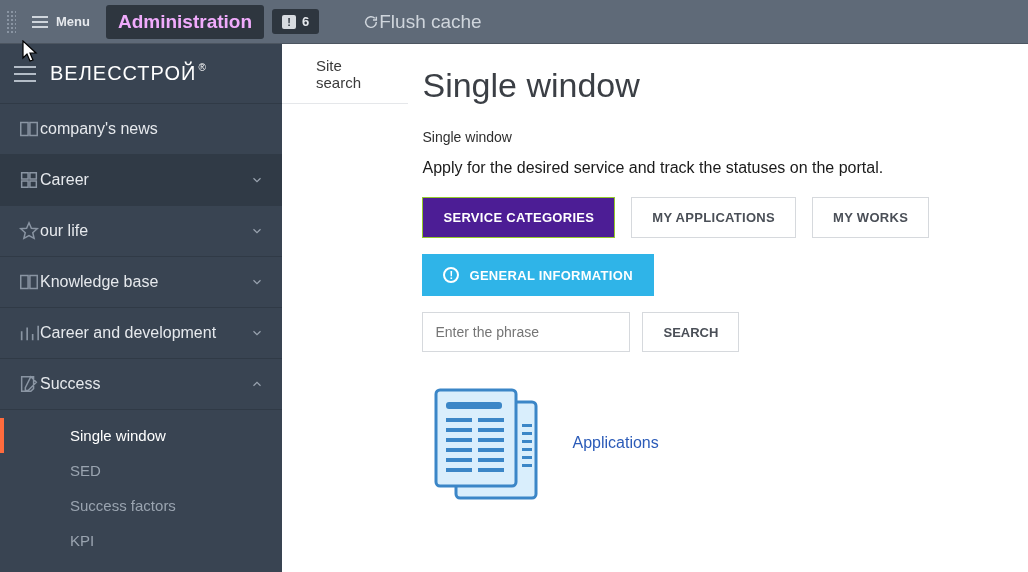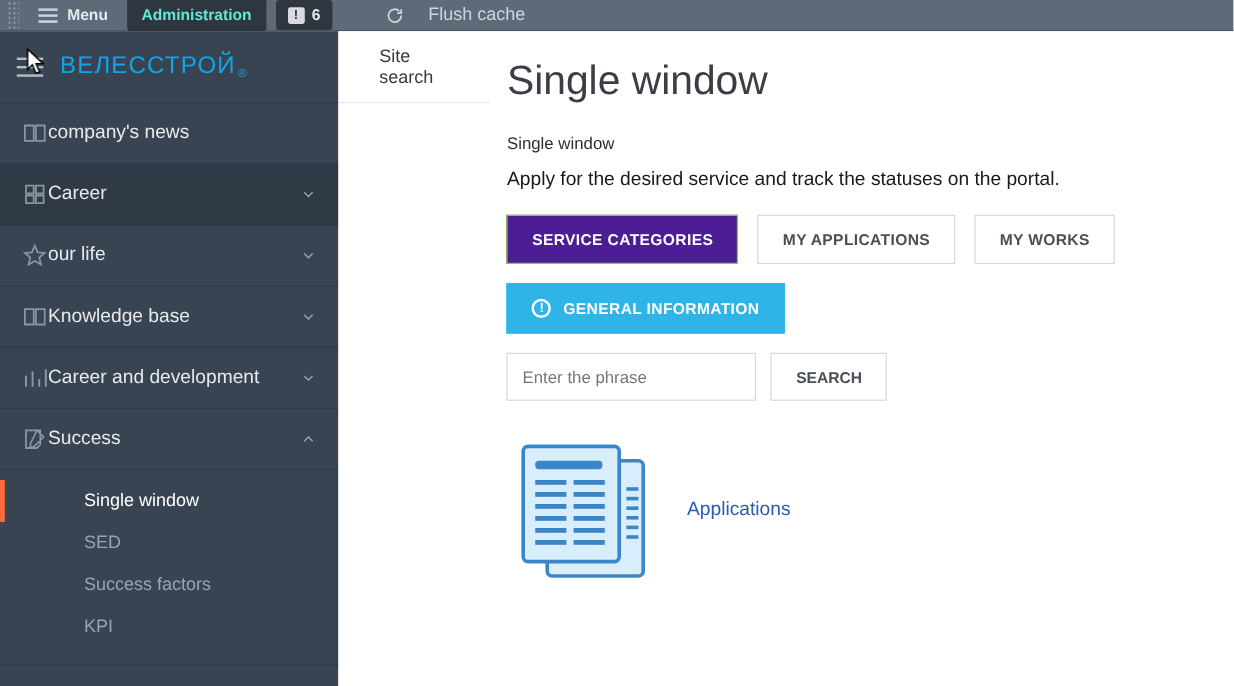--- a/index.html
+++ b/index.html
@@ -1,60 +1,60 @@
 <!DOCTYPE html>
 <html><head>
 <meta charset="utf-8">
 <style>
   * { box-sizing: border-box; margin: 0; padding: 0; }
   html, body { width: 1028px; height: 572px; font-family: Arial, Helvetica, sans-serif; overflow: hidden; }
   body { display: flex; flex-direction: column; }
 
   
   .admin-bar {
-    height: 26px;
+    height: 44px;
     background: #5f6a78;
     display: flex; align-items: center;
     border-bottom: 1px solid #4c5560;
     padding: 0 6px;
     gap: 8px;
   }
   .drag-dots {
     width: 10px; height: 24px;
     background-image: radial-gradient(#8a95a3 1px, transparent 1px);
     background-size: 4px 4px;
   }
   .admin-menu-btn {
     display: flex; align-items: center; gap: 8px;
     color: #e6e9ed; font-size: 13px; font-weight: bold;
     padding: 4px 8px; cursor: pointer;
   }
   .hamb { width: 16px; height: 12px; display:flex; flex-direction:column; justify-content:space-between; }
   .hamb div { height:2px; background:#cfd5dc; }
   .admin-pill {
-    background:#2e363f; color:#5eead4; font-size:13px; font-weight:bold;
+    background:#2e363f; color:#f0abfc; font-size:19px; font-weight:bold;
     padding:6px 12px; border-radius:3px; cursor:pointer;
   }
   .notif-pill {
     display:flex; align-items:center; gap:6px;
     background:#2e363f; color:#e6e9ed; font-size:13px; font-weight:bold;
     padding:5px 10px; border-radius:3px; cursor:pointer;
   }
   .notif-icon { width:14px; height:14px; background:#d7dbe0; border-radius:2px; display:flex; align-items:center; justify-content:center; color:#2e363f; font-size:11px; font-weight:bold;}
-  .flush-btn { display:flex; align-items:center; gap:20px; color:#cfd5dc; font-size:15px; padding:4px 8px; cursor:pointer; }
+  .flush-btn { display:flex; align-items:center; gap:0; color:#cfd5dc; font-size:19px; padding:4px 8px; cursor:pointer; }
   .flush-icon { width:16px; height:16px; }
 
   .workspace { flex:1; display:flex; min-height:0; }
 
   
   .sidebar { width:282px; background:#394452; color:#e6e9ed; display:flex; flex-direction:column; }
   .side-top { height:60px; display:flex; align-items:center; padding:0 14px; gap:14px; border-bottom:1px solid #303a46; }
   .side-hamb { width:22px; height:16px; display:flex; flex-direction:column; justify-content:space-between; cursor:pointer;}
   .side-hamb div{height:2px;background:#b4bdc7;}
-  .logo { font-weight:500; letter-spacing:1px; font-size:20px; color:#0ea5e9; display:flex; align-items:flex-end; gap:2px;}
+  .logo { font-weight:500; letter-spacing:1px; font-size:20px; color:#ffffff; display:flex; align-items:flex-start; gap:2px;}
   .logo sup{font-size:10px;}
 
   .nav { flex:1; overflow:auto; }
   .nav-item {
     display:flex; align-items:center; 
     padding:14px 18px; cursor:pointer;
     border-bottom:1px solid #303a46;
     color:#e6e9ed; font-size:16px;
   }
   .nav-item.current { background:#303a46; }

